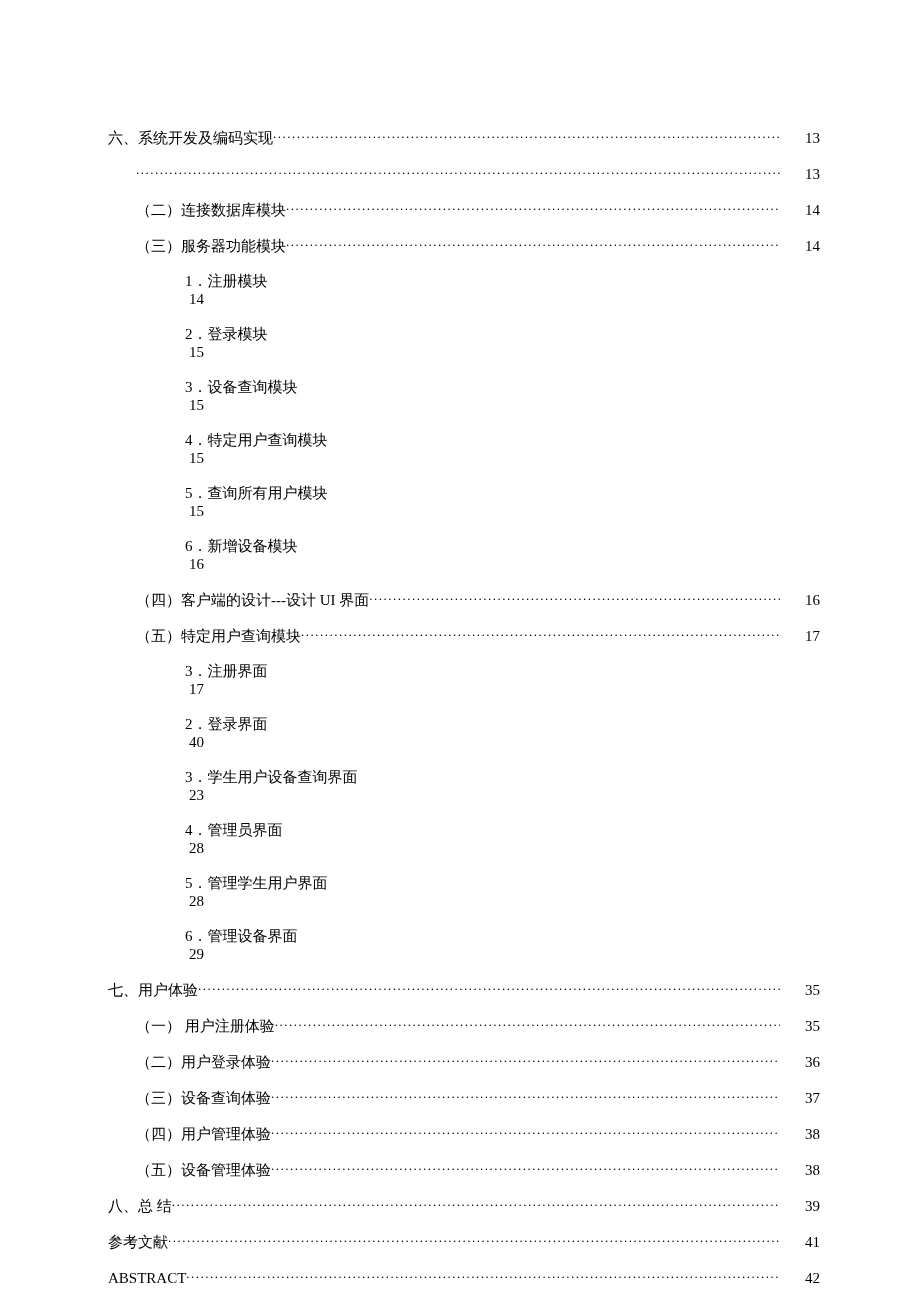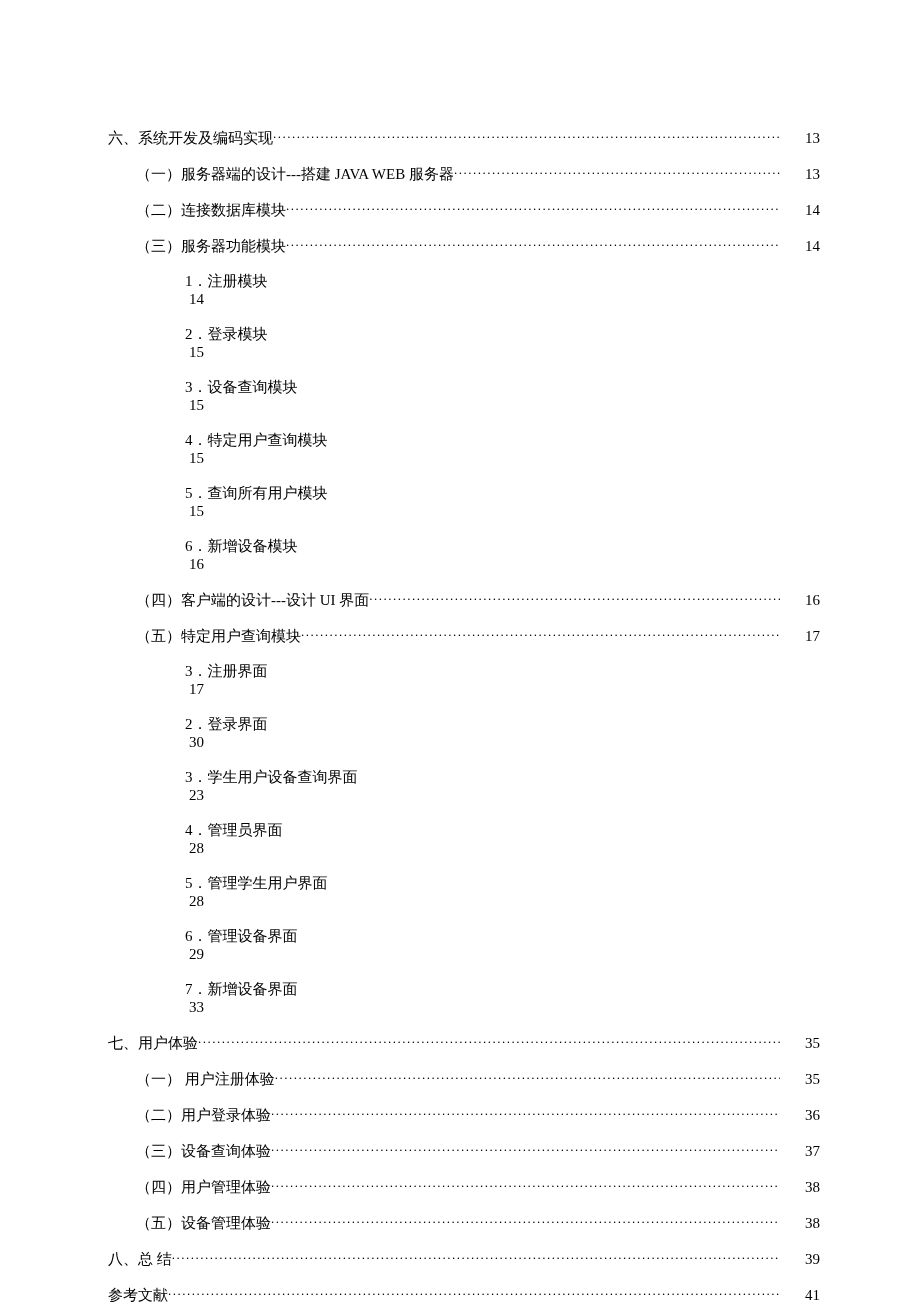--- a/index.html
+++ b/index.html
@@ -56,21 +56,20 @@
 </head>
 <body>
 
 <div class="toc" id="toc-container">
     <div class="toc-row lvl-0">
       <span class="toc-title">六、系统开发及编码实现</span>
       <span class="toc-leader"></span>
       <span class="toc-page">13</span>
     </div>
     <div class="toc-row lvl-1">
-      <span class="toc-title">（一）服务器端的设计---搭建 JAVA WEB 服务器</span>
       <span class="toc-leader"></span>
       <span class="toc-page">13</span>
     </div>
     <div class="toc-row lvl-1">
       <span class="toc-title">（二）连接数据库模块</span>
       <span class="toc-leader"></span>
       <span class="toc-page">14</span>
     </div>
     <div class="toc-row lvl-1">
       <span class="toc-title">（三）服务器功能模块</span>
@@ -118,21 +117,21 @@
       <span class="toc-page">17</span>
     </div>
     <div class="toc-row lvl-2">
       <span class="toc-title">3．注册界面</span>
       <span class="toc-leader"></span>
       <span class="toc-page">17</span>
     </div>
     <div class="toc-row lvl-2">
       <span class="toc-title">2．登录界面</span>
       <span class="toc-leader"></span>
-      <span class="toc-page">30</span>
+      <span class="toc-page">40</span>
     </div>
     <div class="toc-row lvl-2">
       <span class="toc-title">3．学生用户设备查询界面</span>
       <span class="toc-leader"></span>
       <span class="toc-page">23</span>
     </div>
     <div class="toc-row lvl-2">
       <span class="toc-title">4．管理员界面</span>
       <span class="toc-leader"></span>
       <span class="toc-page">28</span>
@@ -140,25 +139,20 @@
     <div class="toc-row lvl-2">
       <span class="toc-title">5．管理学生用户界面</span>
       <span class="toc-leader"></span>
       <span class="toc-page">28</span>
     </div>
     <div class="toc-row lvl-2">
       <span class="toc-title">6．管理设备界面</span>
       <span class="toc-leader"></span>
       <span class="toc-page">29</span>
     </div>
-    <div class="toc-row lvl-2">
-      <span class="toc-title">7．新增设备界面</span>
-      <span class="toc-leader"></span>
-      <span class="toc-page">33</span>
-    </div>
     <div class="toc-row lvl-0">
       <span class="toc-title">七、用户体验</span>
       <span class="toc-leader"></span>
       <span class="toc-page">35</span>
     </div>
     <div class="toc-row lvl-1">
       <span class="toc-title">（一） 用户注册体验</span>
       <span class="toc-leader"></span>
       <span class="toc-page">35</span>
     </div>
@@ -184,19 +178,24 @@
     </div>
     <div class="toc-row lvl-0">
       <span class="toc-title">八、总 结</span>
       <span class="toc-leader"></span>
       <span class="toc-page">39</span>
     </div>
     <div class="toc-row lvl-0">
       <span class="toc-title">参考文献</span>
       <span class="toc-leader"></span>
       <span class="toc-page">41</span>
+    </div>
+    <div class="toc-row lvl-0">
+      <span class="toc-title">ABSTRACT</span>
+      <span class="toc-leader"></span>
+      <span class="toc-page">42</span>
     </div>
     <div class="toc-row lvl-0">
       <span class="toc-title">附录一 其它核心代码</span>
       <span class="toc-leader"></span>
       <span class="toc-page">43</span>
     </div>
   </div>
 
 </body></html>

